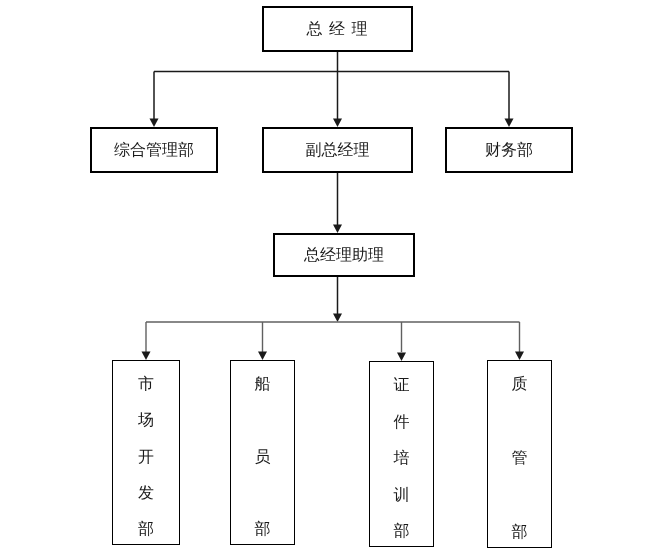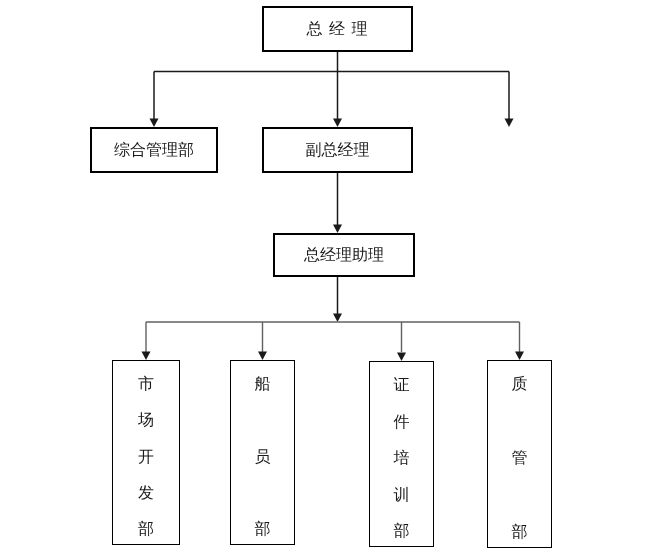--- a/index.html
+++ b/index.html
@@ -100,20 +100,23 @@
   <div class="box" id="box-gm">
     <span>总 经 理</span>
   </div>
 
   <div class="box" id="box-admin">
     <span>综合管理部</span>
   </div>
   <div class="box" id="box-dgm">
     <span>副总经理</span>
   </div>
+  <div class="box" id="box-finance">
+    <span>财务部</span>
+  </div>
 
   <div class="box" id="box-asst">
     <span>总经理助理</span>
   </div>
 
   <div class="box vbox" id="box-market">
     <span>市</span>
     <span>场</span>
     <span>开</span>
     <span>发</span>

